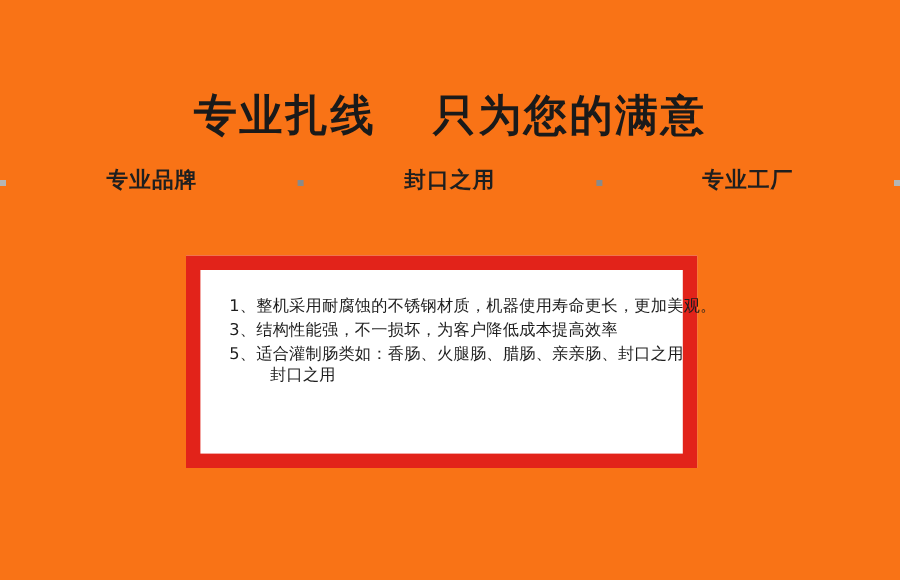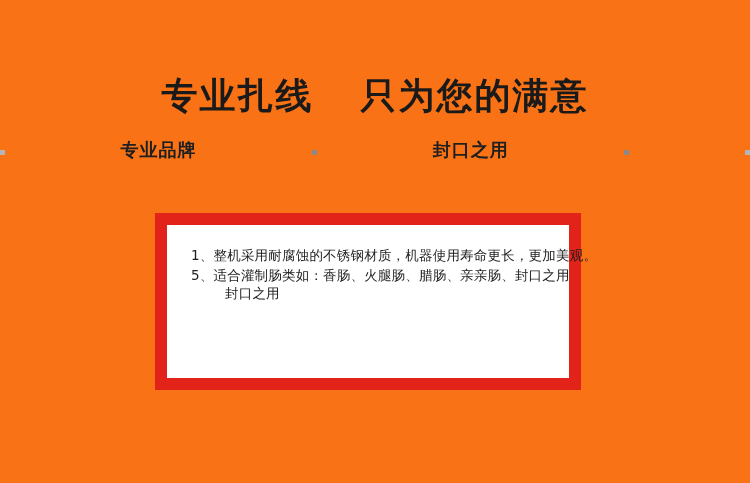--- a/index.html
+++ b/index.html
@@ -111,28 +111,32 @@
     <span class="gap"></span>
     <span>只为您的满意</span>
   </div>
 
   <div class="subline">
     <span class="dot edge"></span>
     <span>专业品牌</span>
     <span class="dot"></span>
     <span>封口之用</span>
     <span class="dot"></span>
+    <span>专业工厂</span>
     <span class="dot edge"></span>
   </div>
 
   <div class="frame" style="border-color: rgb(226, 35, 26);">
     <div class="frame-inner">
       <ul class="bullet-list">
         <li>
           <span class="num">1、</span><span>整机采用耐腐蚀的不锈钢材质，机器使用寿命更长，更加美观。</span>
+        </li>
+        <li>
+          <span class="num">3、</span><span>结构性能强，不一损坏，为客户降低成本提高效率</span>
         </li>
         <li>
           <span class="num">5、</span><span>适合灌制肠类如：香肠、火腿肠、腊肠、亲亲肠、封口之用</span>
           <span class="cont">封口之用</span>
         </li>
       </ul>
     </div>
   </div>
 
 </div>

